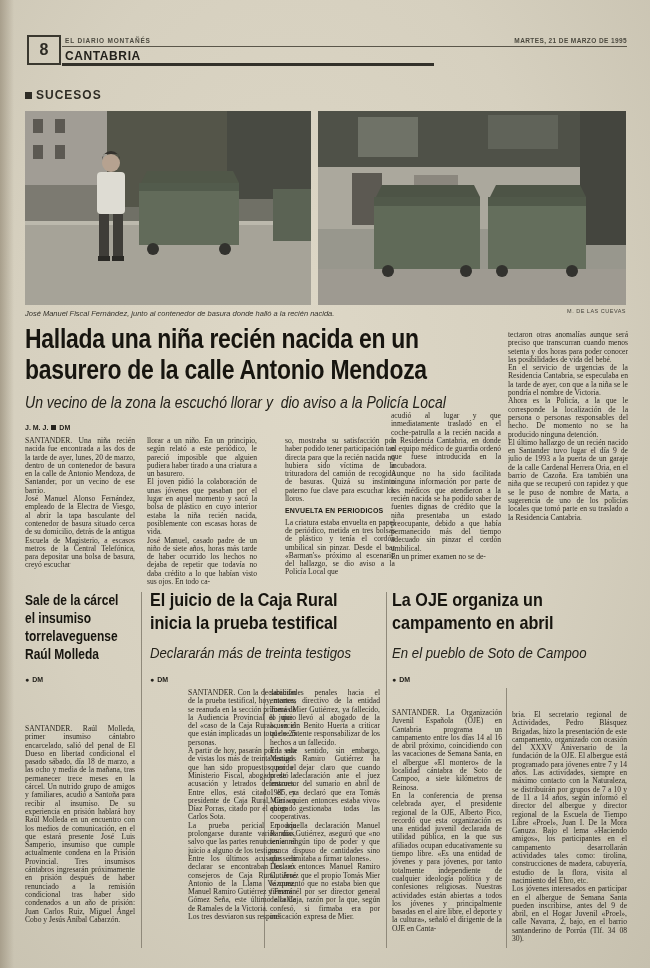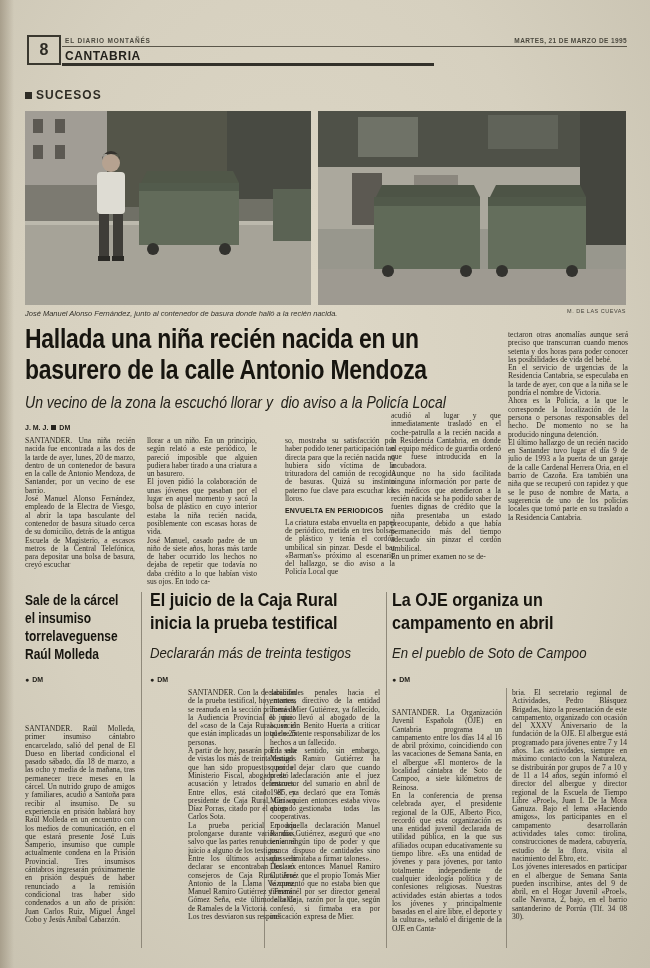--- a/index.html
+++ b/index.html
@@ -61,21 +61,21 @@
   .caja-sub{left:150px;top:644px;font-size:15px;font-style:italic;color:#24221b;
             transform:scaleX(.88);transform-origin:0 0;white-space:pre;width:260px;}
   .caja-by{left:150px;top:676px;}
   .caja-c1{left:150px;top:689px;width:108px;height:258px;margin-left:38px;}
   .caja-c2{left:270px;top:689px;width:110px;height:258px;}
   .oje-hl{left:392px;top:589px;font-size:19px;line-height:22.5px;font-weight:800;transform:scaleX(.85);width:276px;}
   .oje-sub{left:392px;top:644px;font-size:15px;font-style:italic;color:#24221b;
            transform:scaleX(.88);transform-origin:0 0;white-space:pre;width:260px;}
   .oje-by{left:392px;top:676px;}
   .oje-c1{left:392px;top:689px;width:110px;height:258px;margin-top:20px;}
-  .oje-c2{left:512px;top:689px;width:115px;height:258px;}
+  .oje-c2{left:512px;top:711px;width:115px;height:258px;}
 </style>
 </head>
 <body>
 
 <div class="page">
 
   <div class="abs pnbox">
     <span>8</span>
   </div>
   <div class="abs pname">EL DIARIO MONTAÑÉS</div>
@@ -145,21 +145,21 @@
       <g>
         <polygon points="172,86 268,86 262,74 178,74" fill="#46523c"></polygon>
         <rect x="170" y="86" width="98" height="72" fill="#5f6e52"></rect>
         <rect x="170" y="86" width="98" height="9" fill="#4a5740"></rect>
         <circle cx="184" cy="160" r="6" fill="#2c2b25"></circle>
           <circle cx="254" cy="160" r="6" fill="#2c2b25"></circle>
       </g>
     </svg>
   </div>
 
-  <div class="abs caption">José Manuel Alonso Fernández, junto al contenedor de basura donde halló a la recién nacida.</div>
+  <div class="abs caption">José Manuel Fiscal Fernández, junto al contenedor de basura donde halló a la recién nacida.</div>
   <div class="abs credit">M. DE LAS CUEVAS</div>
 
   <h1 class="abs hl lead-hl" style="margin:0">Hallada una niña recién nacida en un
 basurero de la calle Antonio Mendoza</h1>
   <div class="abs lead-sub">Un vecino de la zona la escuchó llorar y  dio aviso a la Policía Local</div>
   <div class="abs byline lead-by">
     <span>J. M. J.</span>
     <span class="dotsq"></span>
     <span>DM</span>
   </div>

